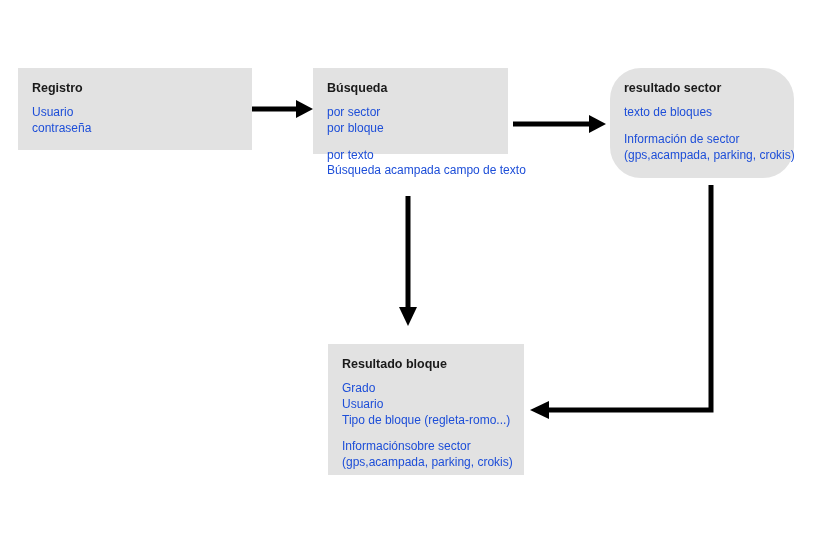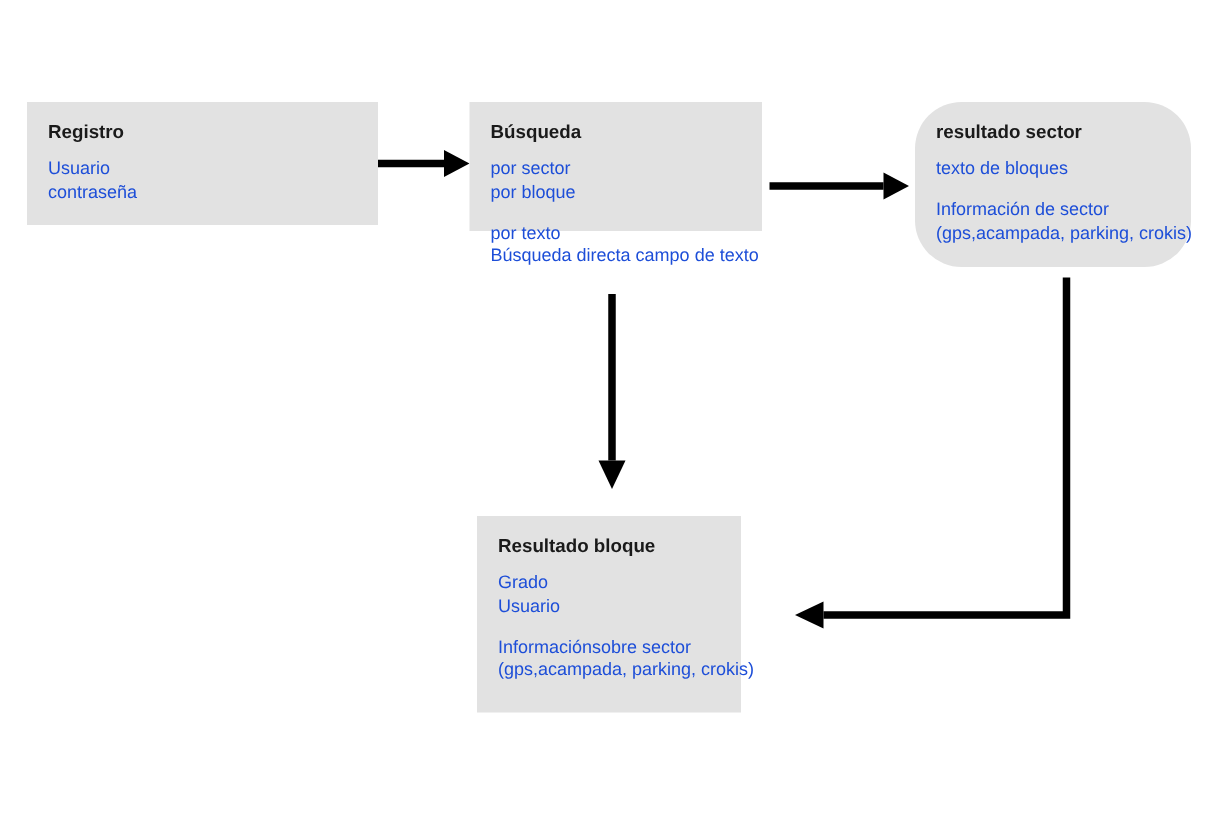--- a/index.html
+++ b/index.html
@@ -47,21 +47,21 @@
     top: 0;
     width: 820px;
     height: 547px;
     pointer-events: none;
   }
 
   
   #node-registro  { left: 18px;  top: 68px;  width: 234px; height: 82px; }
   #node-busqueda  { left: 313px; top: 68px;  width: 195px; height: 86px; }
   #node-sector    { left: 610px; top: 68px;  width: 184px; height: 110px; border-radius: 31px; }
-  #node-bloque    { left: 318px; top: 344px; width: 176px; height: 131px; }
+  #node-bloque    { left: 328px; top: 344px; width: 196px; height: 131px; }
 </style>
 </head>
 <body>
 
 <div class="canvas">
 
   <svg class="arrows" viewBox="0 0 820 547">
 
     <g>
       <line x1="222" y1="109" x2="296" y2="109" stroke="#000000" stroke-width="5"></line>
@@ -88,31 +88,32 @@
     <div class="node-title">Registro</div>
     <div class="node-line">Usuario</div>
     <div class="node-line">contraseña</div>
   </div>
 
   <div class="node" id="node-busqueda">
     <div class="node-title">Búsqueda</div>
     <div class="node-line">por sector</div>
     <div class="node-line">por bloque</div>
     <div class="node-line gap">por texto</div>
-    <div class="node-line">Búsqueda directa campo de texto</div>
+    <div class="node-line">Búsqueda acampada campo de texto</div>
   </div>
 
   <div class="node" id="node-sector">
     <div class="node-title">resultado sector</div>
     <div class="node-line">texto de bloques</div>
     <div class="node-line gap">Información de sector</div>
     <div class="node-line">(gps,acampada, parking, crokis)</div>
   </div>
 
   <div class="node" id="node-bloque">
     <div class="node-title">Resultado bloque</div>
     <div class="node-line">Grado</div>
     <div class="node-line">Usuario</div>
+    <div class="node-line">Tipo de bloque (regleta-romo...)</div>
     <div class="node-line gap">Informaciónsobre sector</div>
     <div class="node-line">(gps,acampada, parking, crokis)</div>
   </div>
 
 </div>
 
 </body></html>

